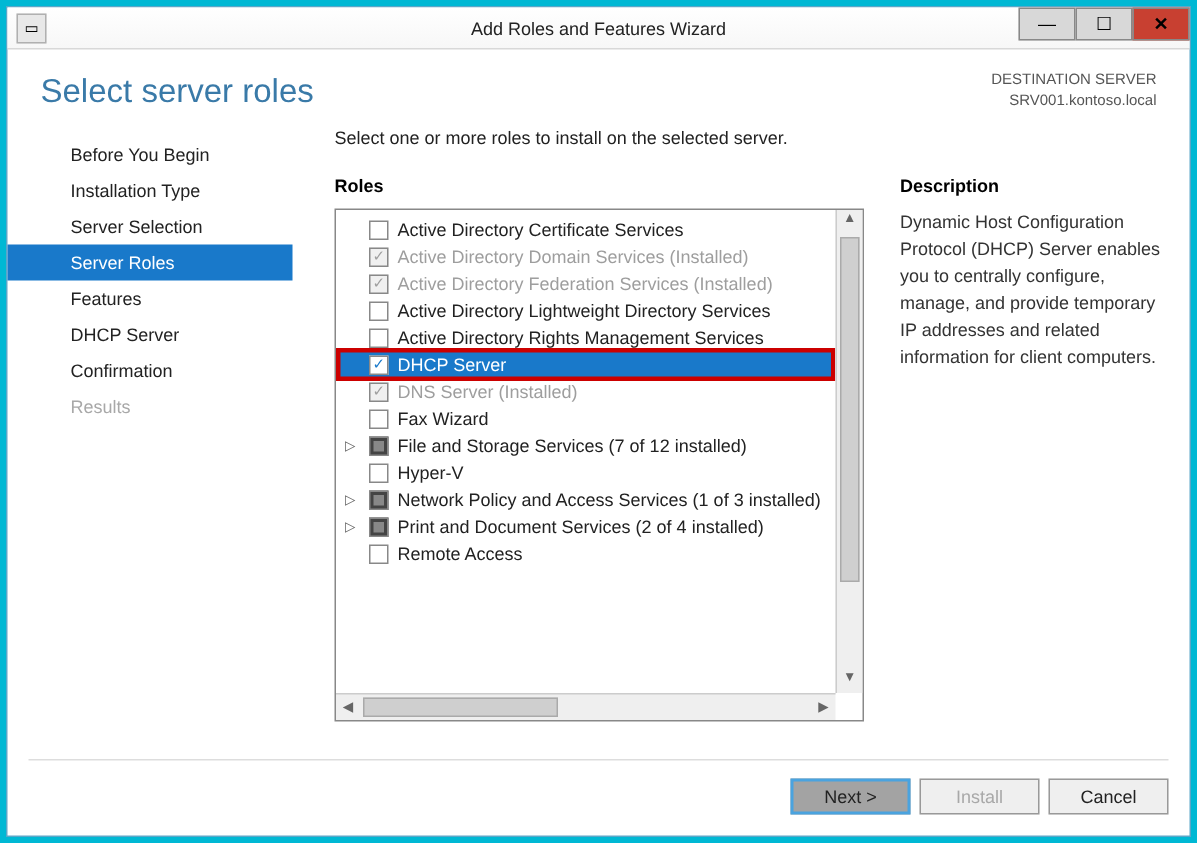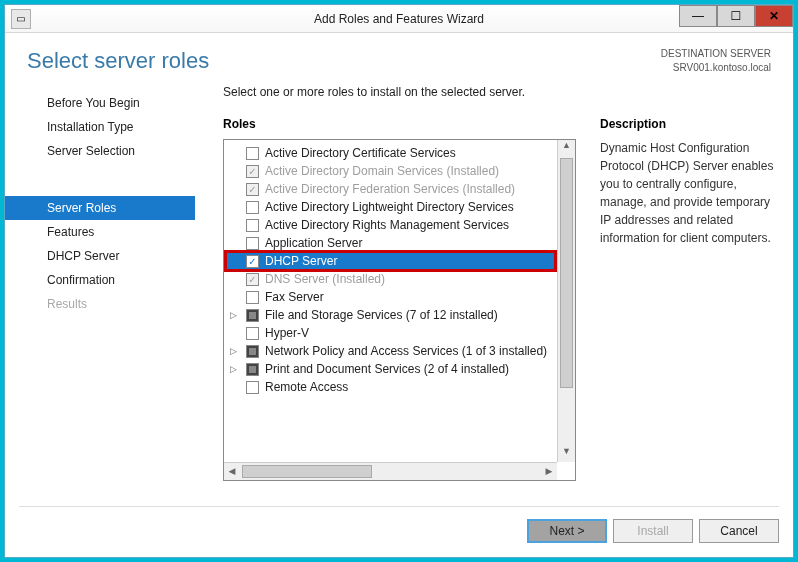--- a/index.html
+++ b/index.html
@@ -12,21 +12,21 @@
 .winbtn { width: 38px; height: 22px; border: 1px solid #888; display: flex; align-items: center; justify-content: center; font-size: 12px; }
 .winbtn.min { background: #d8d8d8; }
 .winbtn.max { background: #d8d8d8; }
 .winbtn.close { background: #c84031; color: #000; font-weight: bold; }
 .header { padding: 14px 22px 10px 22px; display: flex; justify-content: space-between; align-items: center; }
 .header h1 { font-size: 22px; font-weight: 300; color: #3a7aa8; }
 .dest { text-align: right; font-size: 10px; color: #555; line-height: 1.4; }
 .body { display: flex; padding: 0 14px 16px 0; height: 412px; }
 .nav { width: 190px; padding-top: 6px; }
 .nav-item { padding: 5px 8px 5px 42px; font-size: 12px; color: #222; cursor: pointer; }
-.nav-item.selected { background: #1979ca; color: #fff; margin-top: 33px; }
+.nav-item.selected { background: #1979ca; color: #fff; }
 .nav-item.disabled { color: #a8a8a8; }
 .content { flex: 1; padding-left: 28px; display: flex; flex-direction: column; }
 .instruction { font-size: 12px; color: #222; margin-bottom: 18px; }
 .cols { display: flex; gap: 24px; flex: 1; min-height: 0; }
 .roles-col { width: 353px; display: flex; flex-direction: column; }
 .desc-col { flex: 1; }
 .col-h { font-size: 12px; font-weight: bold; margin-bottom: 8px; }
 .listbox { border: 1px solid #888; flex: 1; position: relative; background: #fff; overflow: hidden; }
 .list-inner { position: absolute; left: 0; top: 0; right: 18px; bottom: 18px; overflow: hidden; padding: 4px 2px; }
 .role-row { display: flex; align-items: center; font-size: 12px; padding: 2px 4px 2px 20px; color: #222; white-space: nowrap; position: relative; }
@@ -107,35 +107,31 @@
                   <span>Active Directory Federation Services (Installed)</span>
                 </div>
                 <div class="role-row">
                   <span class="cb"></span>
                   <span>Active Directory Lightweight Directory Services</span>
                 </div>
                 <div class="role-row">
                   <span class="cb"></span>
                   <span>Active Directory Rights Management Services</span>
                 </div>
-                <div class="role-row">
-                  <span class="cb"></span>
-                  <span>Application Server</span>
-                </div>
                 <div class="role-row checked selected highlight">
                   <span class="cb">✓</span>
                   <span>DHCP Server</span>
                 </div>
                 <div class="role-row installed">
                   <span class="cb">✓</span>
                   <span>DNS Server (Installed)</span>
                 </div>
                 <div class="role-row">
                   <span class="cb"></span>
-                  <span>Fax Server</span>
+                  <span>Fax Wizard</span>
                 </div>
                 <div class="role-row partial">
                   <span class="exp">▷</span>
                   <span class="cb"></span>
                   <span>File and Storage Services (7 of 12 installed)</span>
                 </div>
                 <div class="role-row">
                   <span class="cb"></span>
                   <span>Hyper-V</span>
                 </div>

